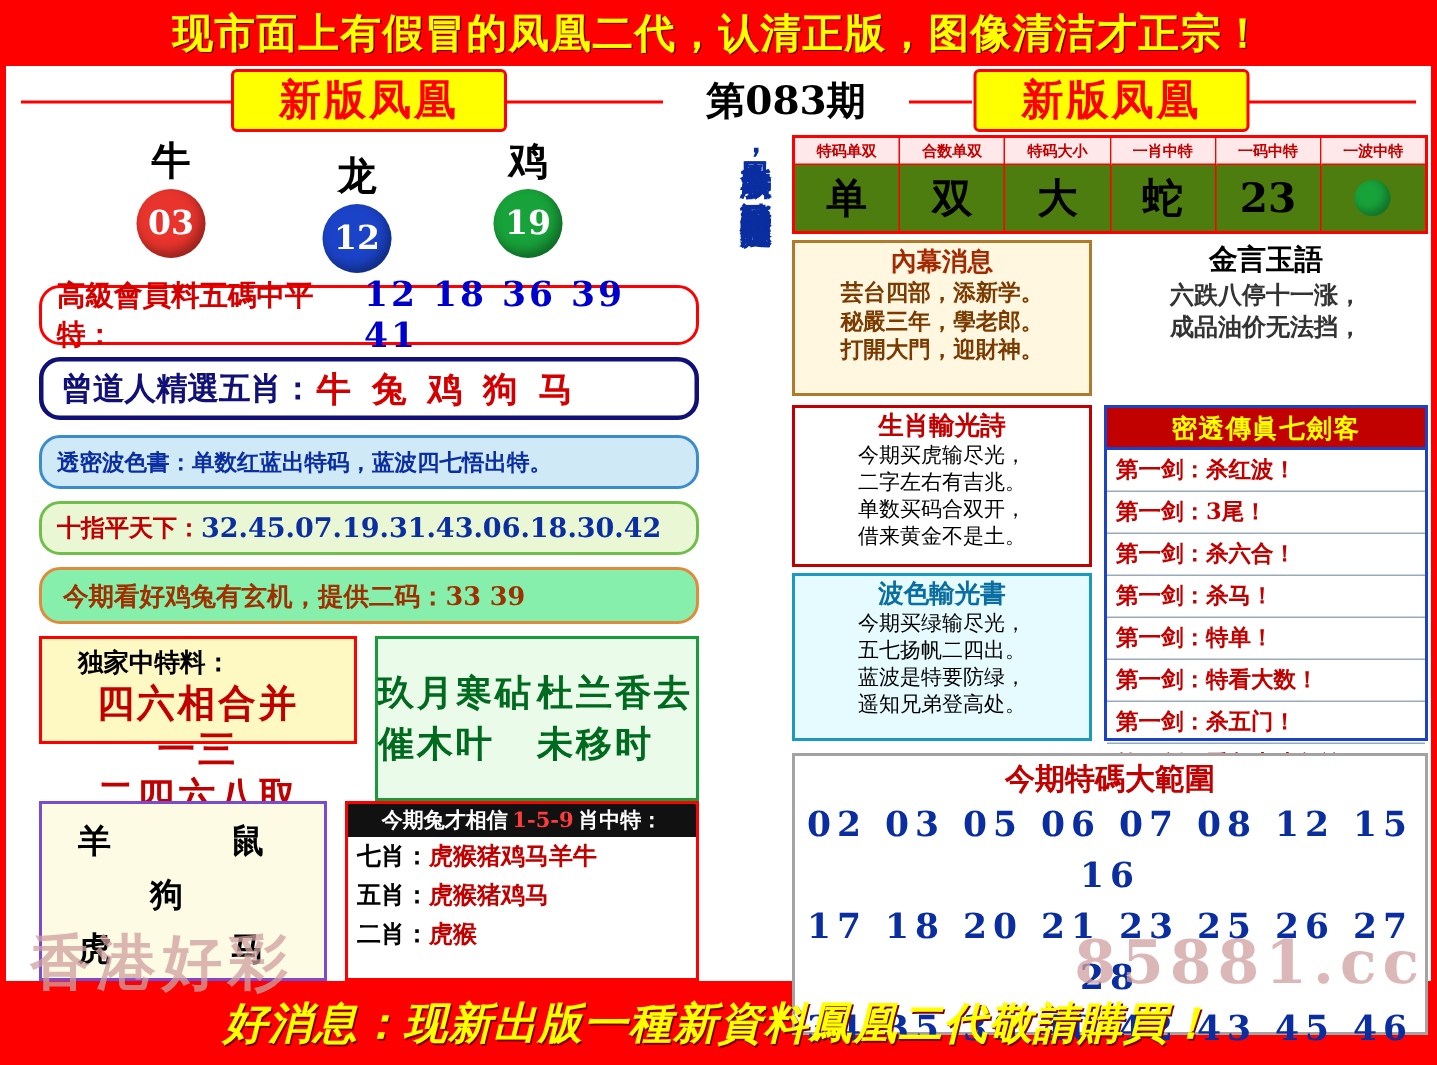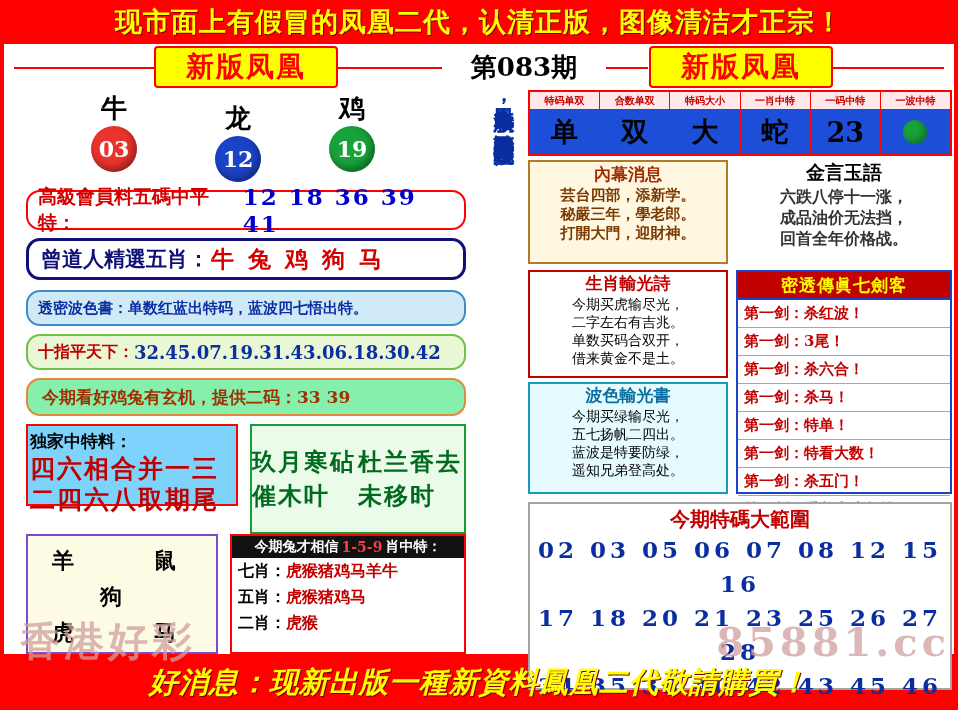--- a/index.html
+++ b/index.html
@@ -113,28 +113,28 @@
 
   #row-erma{
     left:22px;top:288px;width:440px;height:38px;
     border:2px solid #e08a3c;background:#86efac;
     padding:0 14px;
   }
   #row-erma .t{color:#a03000;font-size:17px;font-weight:bold;font-family:"DejaVu Serif","Liberation Serif",serif;}
 
   
   #box-dujia{
-    position:absolute;left:22px;top:334px;width:212px;height:82px;
-    border:2px solid #ff0000;background:#7dd3fc;box-sizing:border-box;
-    padding:4px 2px 0;
+    position:absolute;left:22px;top:334px;width:212px;height:72px;
+    border:2px solid #ff0000;background:#fef9c3;box-sizing:border-box;
+    padding:4px 24px 0;
   }
   #box-dujia .ttl{color:#000;font-weight:bold;font-size:17px;font-family:"DejaVu Serif","Liberation Serif",serif;}
   #box-dujia .l1,#box-dujia .l2{
     color:#c10000;font-weight:bold;font-size:25px;letter-spacing:2px;
-    font-family:"DejaVu Serif","Liberation Serif",serif;line-height:31px;
+    font-family:"DejaVu Serif","Liberation Serif",serif;line-height:31px;text-align:center;
   }
   #box-poem{
     position:absolute;left:246px;top:334px;width:216px;height:110px;
     border:2px solid #169c39;background:#eafbe9;box-sizing:border-box;
     display:flex;flex-direction:row;align-items:center;justify-content:center;
   }
   #box-poem div{
     color:#006b1e;font-weight:bold;font-size:24px;letter-spacing:2px;
     font-family:"DejaVu Serif","Liberation Serif",serif;line-height:34px;
   }
@@ -174,21 +174,21 @@
     line-height:40px;letter-spacing:1px;
     overflow:hidden;
   }
 
   
   .right-col{position:absolute;left:524px;top:46px;width:424px;height:560px;}
 
   
   .attr-table{
     position:absolute;left:0;top:0;width:424px;height:66px;
-    border:2px solid #ff0000;box-sizing:border-box;background:#1d4ed8;
+    border:2px solid #ff0000;box-sizing:border-box;background:#4d7c0f;
   }
   .attr-head{display:flex;height:18px;}
   .attr-head div{
     flex:1;border-right:1px solid #ff0000;border-bottom:1px solid #ff0000;
     background:#ffe8ea;color:#c10000;font-size:10px;font-weight:bold;
     display:flex;align-items:center;justify-content:center;
     font-family:"DejaVu Serif","Liberation Serif",serif;
   }
   .attr-head div:last-child{border-right:none;}
   .attr-body{display:flex;height:44px;}
@@ -408,21 +408,20 @@
         <div class="ttl">內幕消息</div>
         <div class="ln">芸台四部，添新学。</div>
         <div class="ln">秘嚴三年，學老郎。</div>
         <div class="ln">打開大門，迎財神。</div>
       </div>
 
       <div id="box-jinyan">
         <div class="ttl">金言玉語</div>
         <div class="ln">六跌八停十一涨，</div>
         <div class="ln">成品油价无法挡，</div>
-        <div class="ln">回首全年价格战。</div>
       </div>
 
       <div id="box-sxpoem">
         <div class="ttl">生肖輸光詩</div>
         <div class="ln">今期买虎输尽光，</div>
         <div class="ln">二字左右有吉兆。</div>
         <div class="ln">单数买码合双开，</div>
         <div class="ln">借来黄金不是土。</div>
       </div>
 

